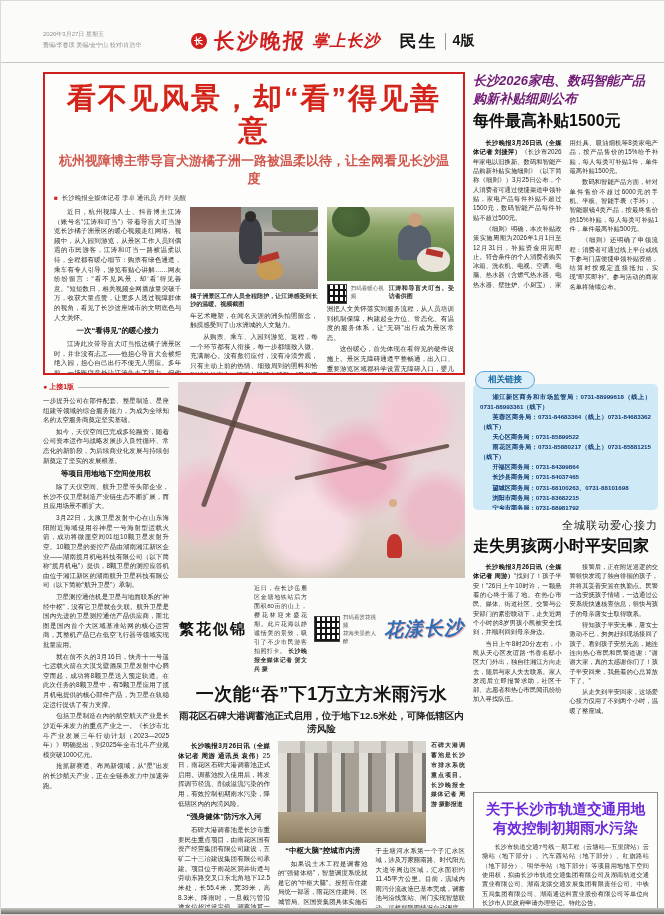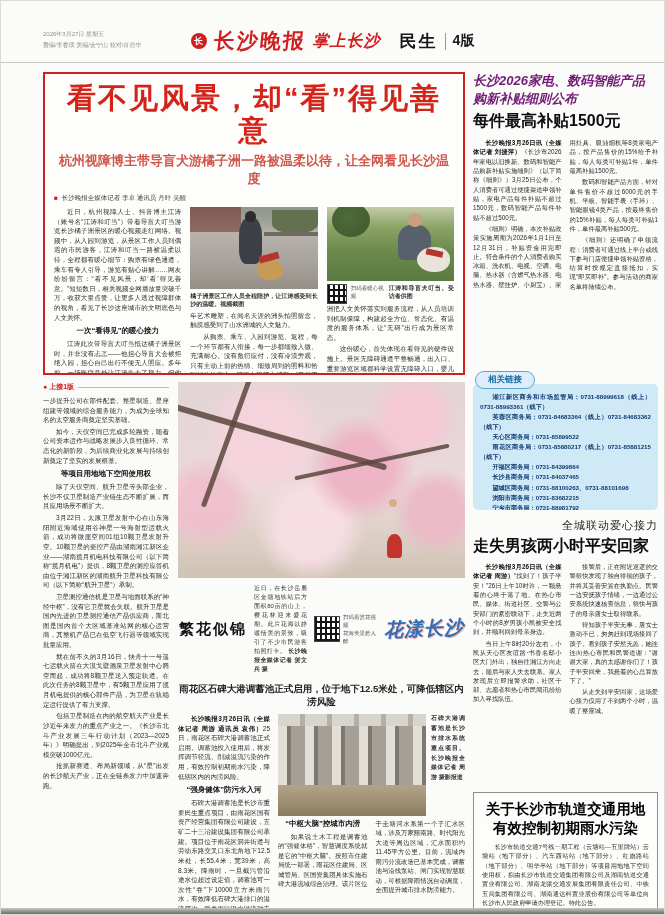--- a/index.html
+++ b/index.html
@@ -127,21 +127,21 @@
   .links-box {background:#cfe9f7;border-radius:5px;padding:8px 7px 6px;margin-top:-5px;height:126px;overflow:hidden;}
   .links-box .ln {font-size:6.2px;font-weight:700;color:#0e3a72;line-height:1.62;text-indent:2em;text-align:justify;}
 
   .lostboy {margin-top:8px;}
   .lb-kicker {font-size:11px;color:#222;letter-spacing:1px;text-align:right;}
   .lb-head {font-size:16px;font-weight:900;color:#0d0d0d;margin:3px 0 5px;}
   .lb-body {column-count:2;column-gap:8px;height:222px;overflow:hidden;}
   .lb-body p.t {font-size:6.3px;}
 
   .notice {border:1px solid #8f8d88;background:#fdfdfb;padding:7px 8px 5px;margin-top:8px;height:122px;overflow:hidden;}
-  .n-head {font-size:14.5px;font-weight:900;color:#000000;text-align:center;line-height:1.3;}
+  .n-head {font-size:14.5px;font-weight:900;color:#6d28d9;text-align:center;line-height:1.3;}
   .n-body {font-size:6.2px;line-height:1.52;color:#2b2b2b;text-align:justify;text-indent:2em;margin-top:4px;}
   .n-sig {font-size:6.5px;font-weight:700;color:#222;text-align:right;line-height:1.7;margin-top:3px;}
 </style>
 </head>
 <body>
 
 <div class="page">
 
   <div class="header">
     <div class="dateblock">
@@ -248,20 +248,21 @@
               <div class="qr mid"></div>
               <div class="qlabel">
                 <div>扫码看赏花视频</div>
                 <div>花海美景惹人醉</div>
               </div>
             </div>
             <div class="f-logo">花漾长沙</div>
           </div>
 
           <div class="tunnel">
+            <div class="t-head">一次能“吞”下1万立方米雨污水</div>
             <div class="t-deck">雨花区石碑大港调蓄池正式启用，位于地下12.5米处，可降低辖区内涝风险</div>
             <div class="t-body">
               <div class="t-col1">
                 <p class="t"><b class="lead-in">长沙晚报3月26日讯（全媒体记者 周游 通讯员 袁伟）</b><span>25日，雨花区石碑大港调蓄池正式启用。调蓄池投入使用后，将发挥调节径流、削减溢流污染的作用，有效控制初期雨水污染，降低辖区内的内涝风险。</span></p>
                 <h4 class="subhd">“强身健体”防污水入河</h4>
                 <p class="t">石碑大港调蓄池是长沙市重要民生重点项目，由雨花区国有资产经营集团有限公司建设，五矿二十三冶建设集团有限公司承建。项目位于雨花区洞井街道与劳动东路交叉口东北角地下12.5米处，长55.4米，宽39米，高8.3米。降雨时，一旦截污管沿途水位超过设定值，调蓄池可一次性“吞”下10000立方米雨污水，有效降低石碑大港排口的溢流频次，避免雨污混水溢流对圭塘河水体造成污染。</p>
               </div>
               <div class="t-right">
                 <div class="t-photo-row">
                   <div class="respic">

